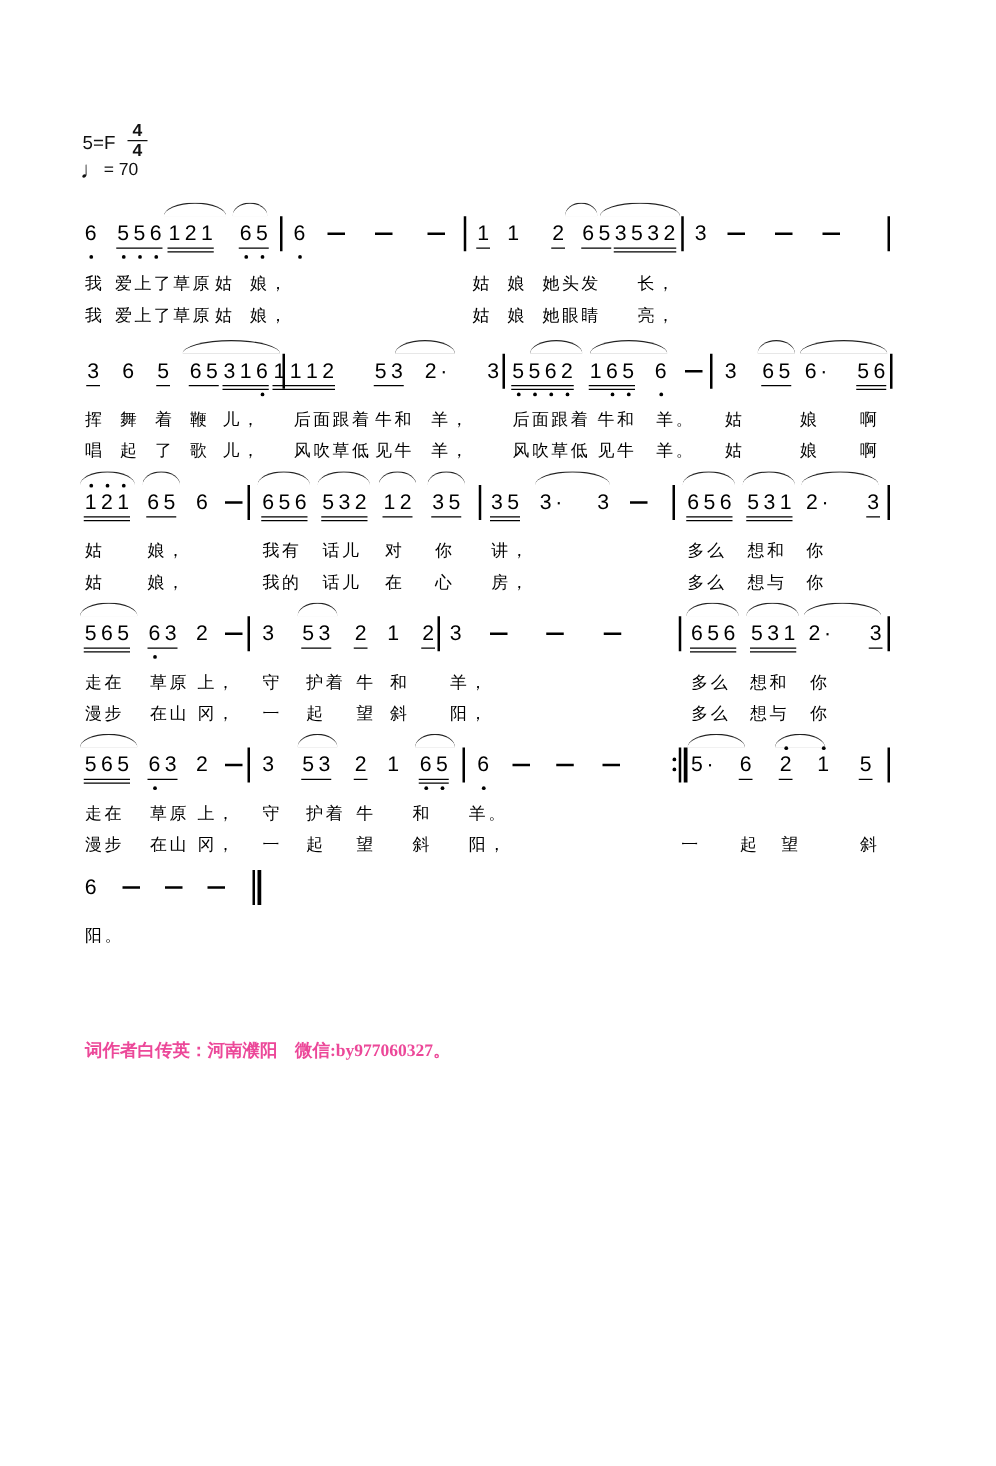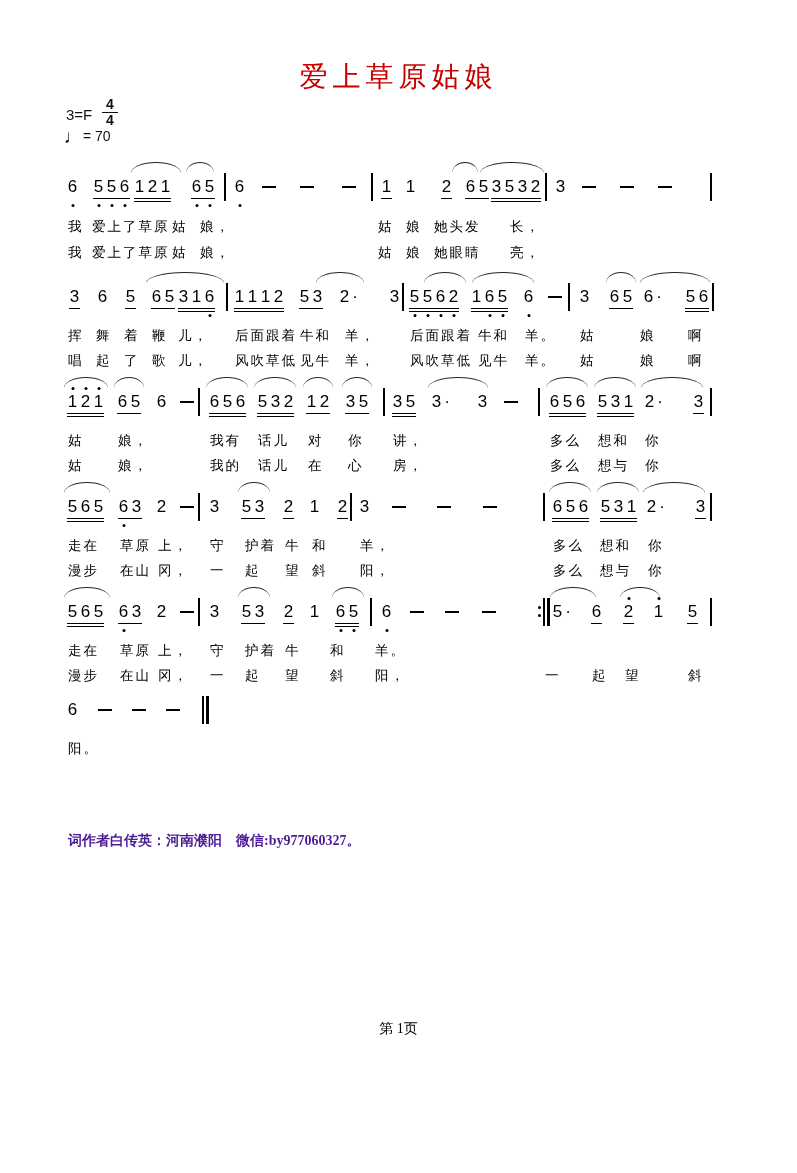--- a/index.html
+++ b/index.html
@@ -25,44 +25,42 @@
         left:50%;transform:translateX(-50%);}
   .odot.lo{bottom:-10px;} .odot.hi{top:-5px;}
   .dash{position:absolute;width:14px;height:2px;background:#000;}
   .bline{position:absolute;width:2px;height:28px;background:#000;}
   .bline.thick{width:3px;}
   .rdot{position:absolute;width:3px;height:3px;border-radius:50%;background:#000;}
   .arc{position:absolute;height:10px;border-top:1.5px solid #222;
        border-radius:50% 50% 0 0 / 100% 100% 0 0;}
   .lyr{position:absolute;font-size:13.5px;color:#000;letter-spacing:2px;white-space:nowrap;
        font-family:"Liberation Serif", serif;}
-  .footer-line{position:absolute;left:68px;font-size:14px;color:#4c1d95;font-weight:bold;
+  .footer-line{position:absolute;left:68px;font-size:14px;color:#ec4899;font-weight:bold;
                white-space:pre;font-family:"Liberation Serif", serif;}
   .pageno{position:absolute;left:0;right:0;text-align:center;top:1020px;font-size:14px;
           color:#000;font-family:"Liberation Serif", serif;}
 </style>
 </head>
 <body>
 
 <div id="sheet">
-  <div class="title red">爱上草原姑娘</div>
-
-  <div class="keyblock">3=F</div>
+
+  <div class="keyblock">5=F</div>
   <div class="timesig">
     <div>4</div>
     <div class="bar"></div>
     <div>4</div>
   </div>
   <div class="tempo"><span class="noteglyph">♩</span><span>= 70</span></div>
 
 
   <div id="score"></div>
 
   <div class="footer-line" style="top:832px">词作者白传英：河南濮阳    微信:by977060327。</div>
-  <div class="pageno">第 1页</div>
 <div class="nt" style="left: 66px; top: 177px;"><span class="nd">6<i class="odot lo"></i></span></div>
     <div class="nt" style="left: 92px; top: 177px;"><span class="nd">5<i class="odot lo"></i></span><span class="nd">5<i class="odot lo"></i></span><span class="nd">6<i class="odot lo"></i></span><i class="ul u1"></i></div>
     <div class="nt" style="left: 133px; top: 177px;"><span class="nd">1</span><span class="nd">2</span><span class="nd">1</span><i class="ul u1"></i><i class="ul u2"></i></div>
     <div class="nt" style="left: 190px; top: 177px;"><span class="nd">6<i class="odot lo"></i></span><span class="nd">5<i class="odot lo"></i></span><i class="ul u1"></i></div>
     <div class="bline" style="left: 224px; top: 173px;"></div>
     <div class="nt" style="left: 233px; top: 177px;"><span class="nd">6<i class="odot lo"></i></span></div>
     <div class="dash" style="left: 262px; top: 186px;"></div>
     <div class="dash" style="left: 300px; top: 186px;"></div>
     <div class="dash" style="left: 342px; top: 186px;"></div>
     <div class="bline" style="left: 371px; top: 173px;"></div>
@@ -96,21 +94,21 @@
     <div class="lyr" style="left: 378px; top: 244px;">姑</div>
     <div class="lyr" style="left: 406px; top: 244px;">娘</div>
     <div class="lyr" style="left: 434px; top: 244px;">她眼睛</div>
     <div class="lyr" style="left: 510px; top: 244px;">亮，</div>
     <div class="nt" style="left: 68px; top: 287px;"><span class="nd">3</span><i class="ul u1"></i></div>
     <div class="nt" style="left: 96px; top: 287px;"><span class="nd">6</span></div>
     <div class="nt" style="left: 124px; top: 287px;"><span class="nd">5</span><i class="ul u1"></i></div>
     <div class="nt" style="left: 150px; top: 287px;"><span class="nd">6</span><span class="nd">5</span><i class="ul u1"></i></div>
     <div class="nt" style="left: 177px; top: 287px;"><span class="nd">3</span><span class="nd">1</span><span class="nd">6<i class="odot lo"></i></span><i class="ul u1"></i><i class="ul u2"></i></div>
     <div class="bline" style="left: 226px; top: 283px;"></div>
-    <div class="nt" style="left: 233px; top: 287px;"><span class="nd">1</span><span class="nd">1</span><span class="nd">1</span><span class="nd">2</span><i class="ul u1"></i><i class="ul u2"></i></div>
+    <div class="nt" style="left: 217px; top: 287px;"><span class="nd">1</span><span class="nd">1</span><span class="nd">1</span><span class="nd">2</span><i class="ul u1"></i><i class="ul u2"></i></div>
     <div class="nt" style="left: 298px; top: 287px;"><span class="nd">5</span><span class="nd">3</span><i class="ul u1"></i></div>
     <div class="nt" style="left: 338px; top: 287px;"><span class="nd">2</span><span class="nd narrow">·</span></div>
     <div class="nt" style="left: 388px; top: 287px;"><span class="nd">3</span></div>
     <div class="bline" style="left: 402px; top: 283px;"></div>
     <div class="nt" style="left: 408px; top: 287px;"><span class="nd">5<i class="odot lo"></i></span><span class="nd">5<i class="odot lo"></i></span><span class="nd">6<i class="odot lo"></i></span><span class="nd">2<i class="odot lo"></i></span><i class="ul u1"></i><i class="ul u2"></i></div>
     <div class="nt" style="left: 470px; top: 287px;"><span class="nd">1</span><span class="nd">6<i class="odot lo"></i></span><span class="nd">5<i class="odot lo"></i></span><i class="ul u1"></i><i class="ul u2"></i></div>
     <div class="nt" style="left: 522px; top: 287px;"><span class="nd">6<i class="odot lo"></i></span></div>
     <div class="dash" style="left: 548px; top: 296px;"></div>
     <div class="bline" style="left: 568px; top: 283px;"></div>
     <div class="nt" style="left: 578px; top: 287px;"><span class="nd">3</span></div>

